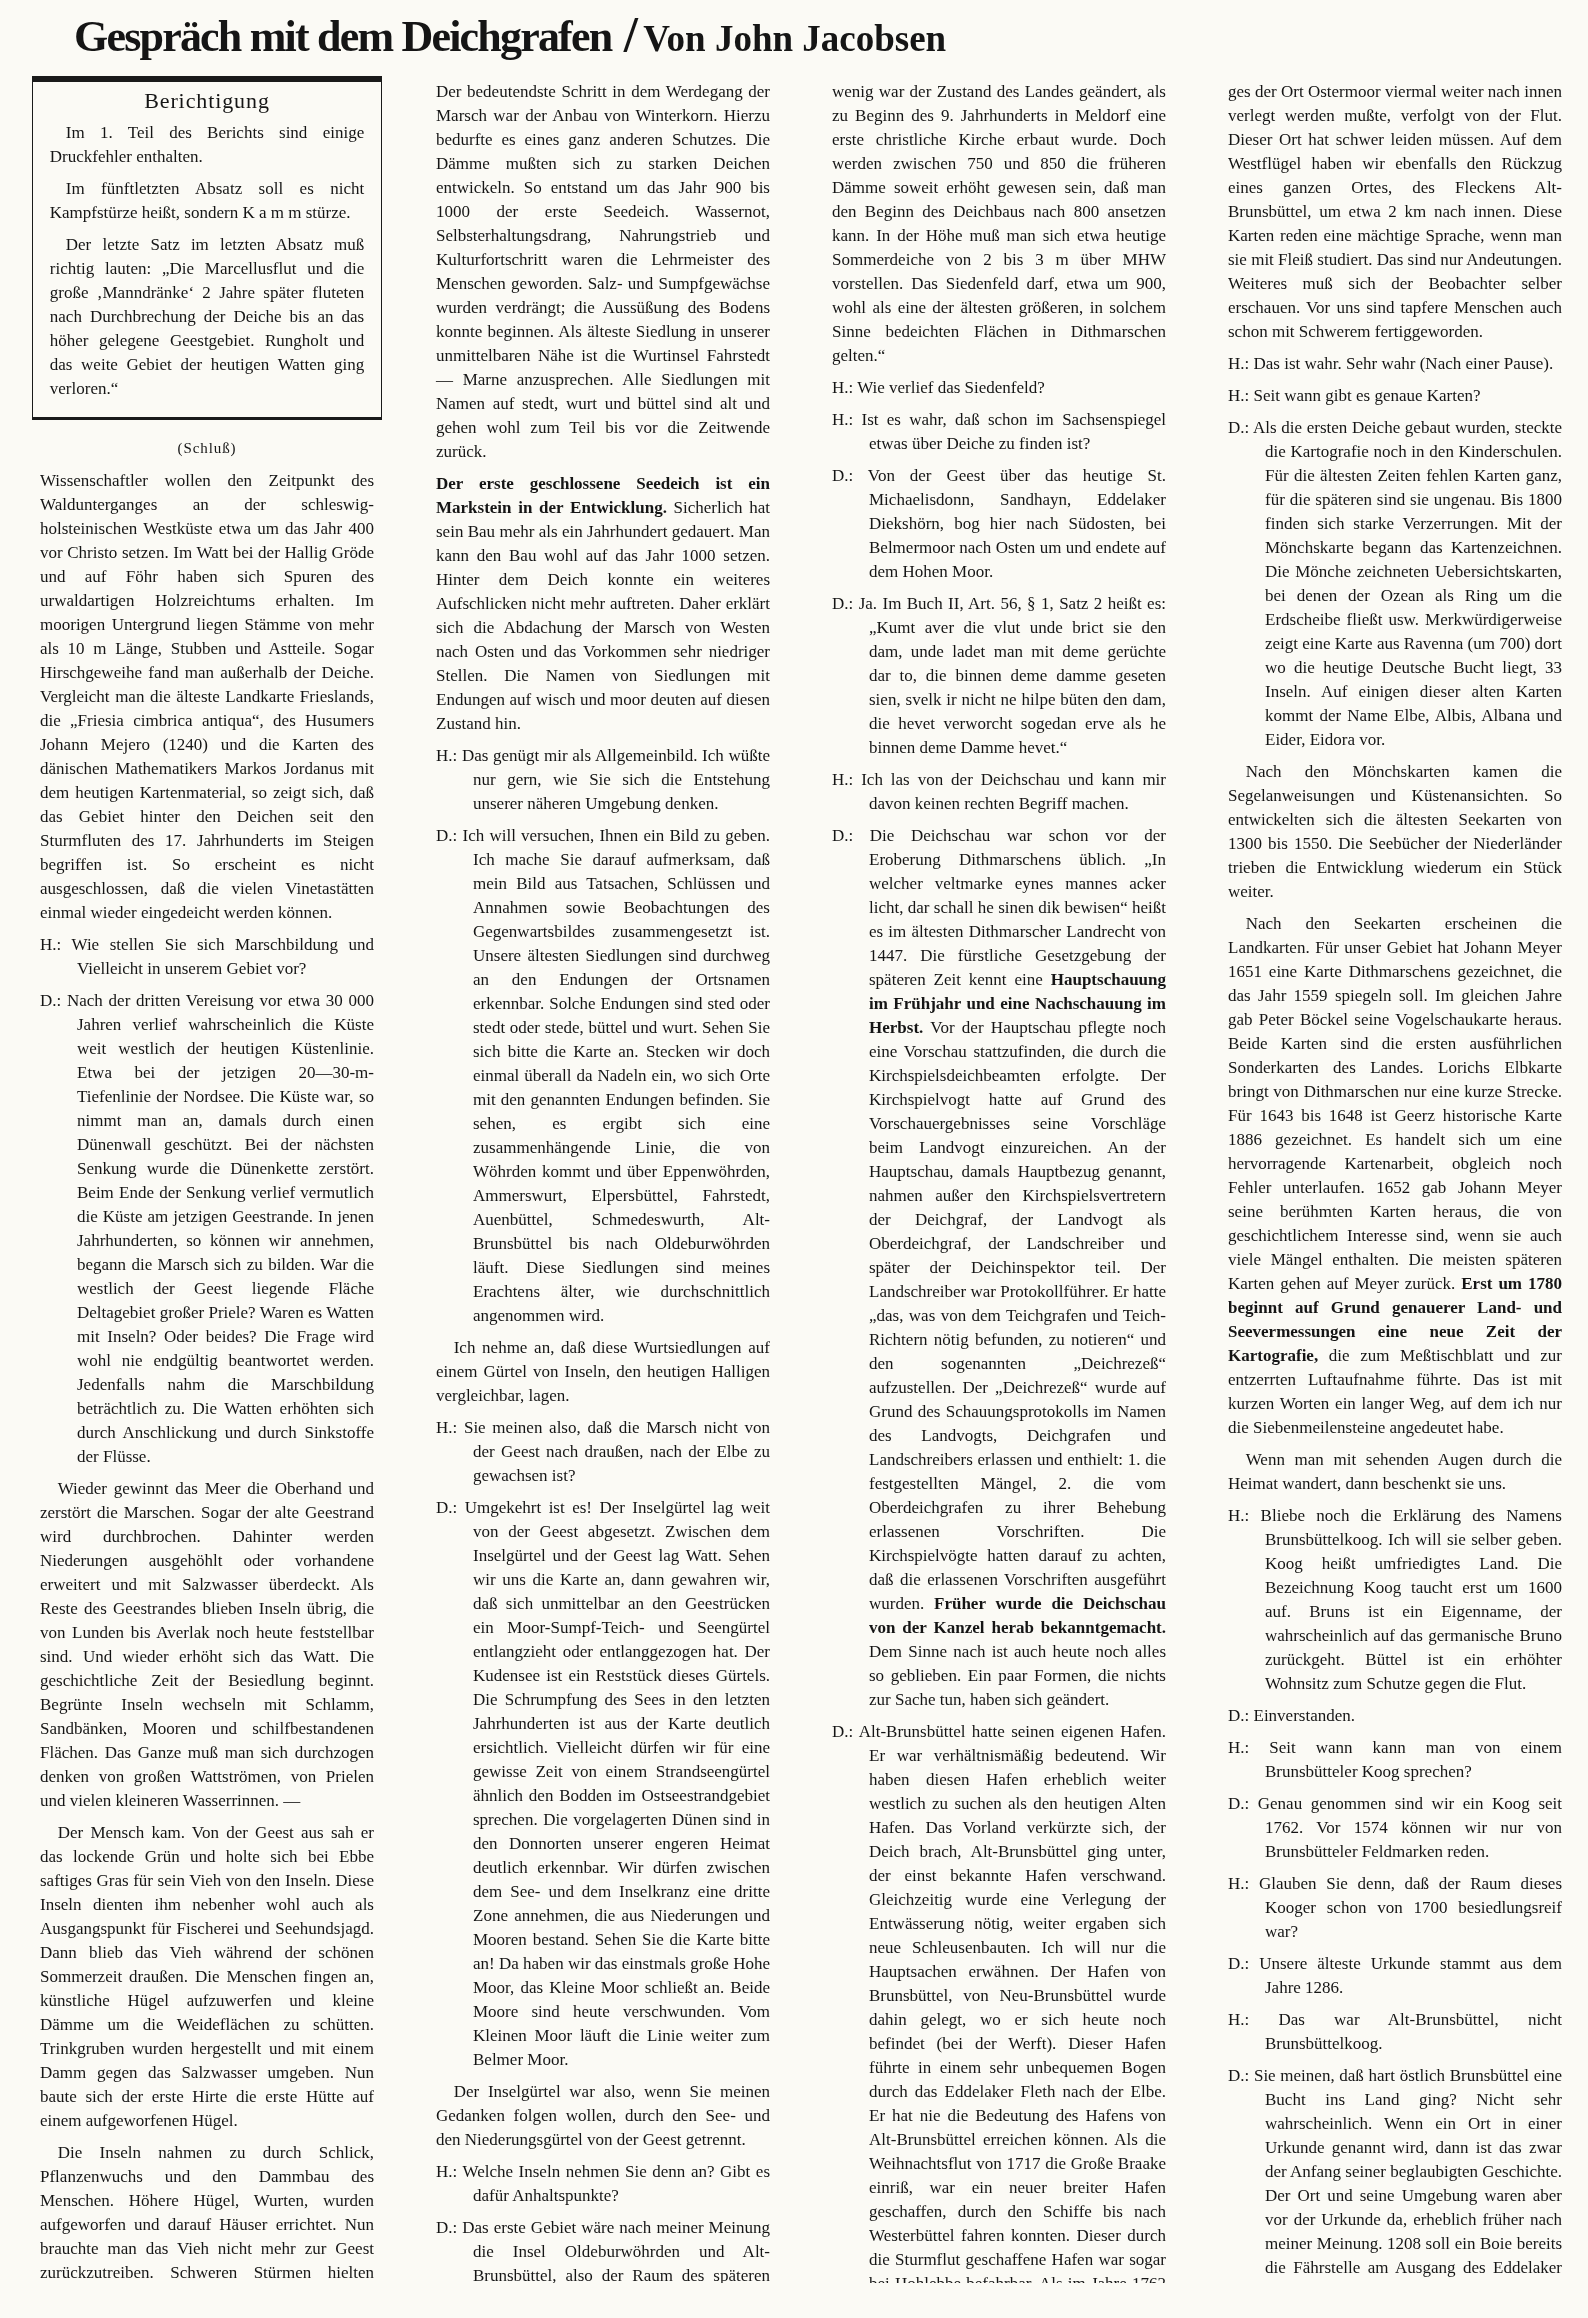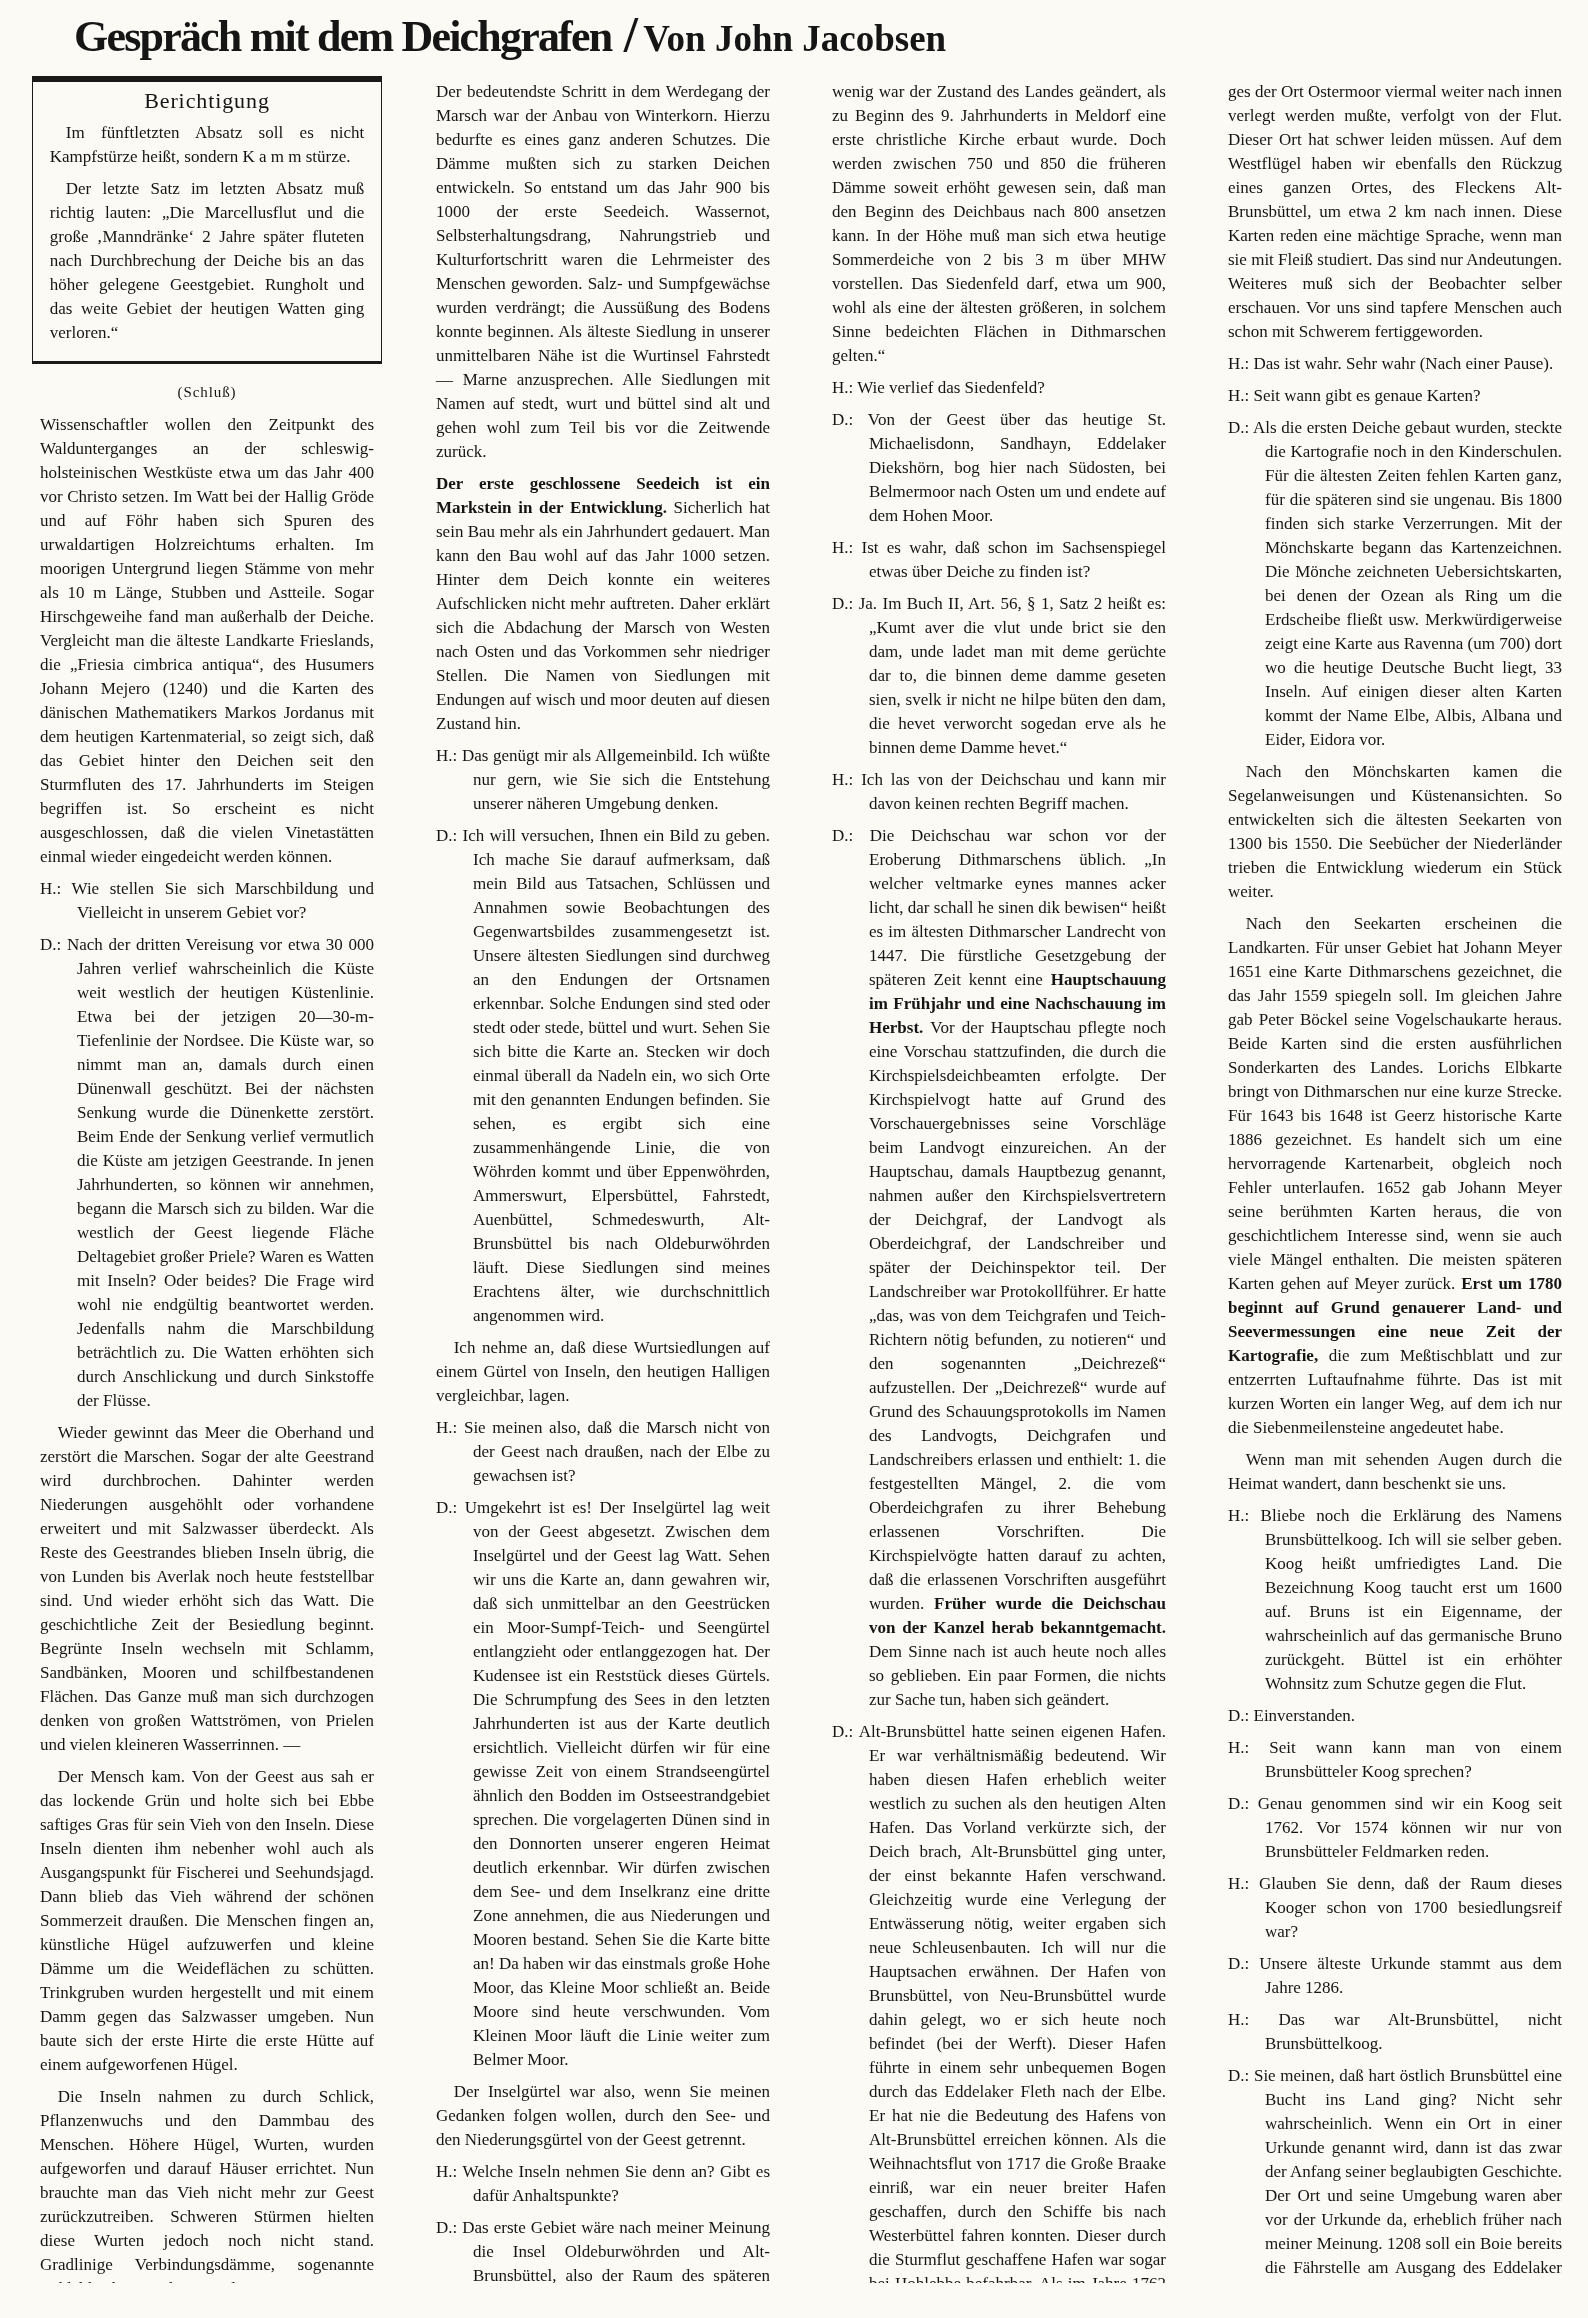--- a/index.html
+++ b/index.html
@@ -33,20 +33,21 @@
 
 <div class="masthead">
   <span class="title-main">Gespräch mit dem Deichgrafen</span><span class="title-sep">/</span><span class="title-byline">Von John Jacobsen</span>
 </div>
 
 <div class="cols">
   <div class="col">
     <div class="corr-box">
       <div class="corr-heading">Berichtigung</div>
       <div>
+          <p class="para">Im 1. Teil des Berichts sind einige Druckfehler enthalten.</p>
           <p class="para">Im fünftletzten Absatz soll es nicht Kampfstürze heißt, sondern K a m m stürze.</p>
           <p class="para">Der letzte Satz im letzten Absatz muß richtig lauten: „Die Marcellusflut und die große ‚Manndränke‘ 2 Jahre später fluteten nach Durchbrechung der Deiche bis an das höher gelegene Geestgebiet. Rungholt und das weite Gebiet der heutigen Watten ging verloren.“</p>
         </div>
     </div>
   <div class="schluss"><span>(Schluß)</span></div>
       <p class="para flush"><span>Wissenschaftler wollen den Zeitpunkt des Waldunterganges an der schleswig-holsteinischen Westküste etwa um das Jahr 400 vor Christo setzen. Im Watt bei der Hallig Gröde und auf Föhr haben sich Spuren des urwaldartigen Holzreichtums erhalten. Im moorigen Untergrund liegen Stämme von mehr als 10 m Länge, Stubben und Astteile. Sogar Hirschgeweihe fand man außerhalb der Deiche. Vergleicht man die älteste Landkarte Frieslands, die „Friesia cimbrica antiqua“, des Husumers Johann Mejero (1240) und die Karten des dänischen Mathematikers Markos Jordanus mit dem heutigen Kartenmaterial, so zeigt sich, daß das Gebiet hinter den Deichen seit den Sturmfluten des 17. Jahrhunderts im Steigen begriffen ist. So erscheint es nicht ausgeschlossen, daß die vielen Vinetastätten einmal wieder eingedeicht werden können.</span></p>
       <p class="dialog"><span>H.: Wie stellen Sie sich Marschbildung und Vielleicht in unserem Gebiet vor?</span></p>
       <p class="dialog"><span>D.: Nach der dritten Vereisung vor etwa 30 000 Jahren verlief wahrscheinlich die Küste weit westlich der heutigen Küstenlinie. Etwa bei der jetzigen 20—30-m-Tiefenlinie der Nordsee. Die Küste war, so nimmt man an, damals durch einen Dünenwall geschützt. Bei der nächsten Senkung wurde die Dünenkette zerstört. Beim Ende der Senkung verlief vermutlich die Küste am jetzigen Geestrande. In jenen Jahrhunderten, so können wir annehmen, begann die Marsch sich zu bilden. War die westlich der Geest liegende Fläche Deltagebiet großer Priele? Waren es Watten mit Inseln? Oder beides? Die Frage wird wohl nie endgültig beantwortet werden. Jedenfalls nahm die Marschbildung beträchtlich zu. Die Watten erhöhten sich durch Anschlickung und durch Sinkstoffe der Flüsse.</span></p>
       <p class="para"><span>Wieder gewinnt das Meer die Oberhand und zerstört die Marschen. Sogar der alte Geestrand wird durchbrochen. Dahinter werden Niederungen ausgehöhlt oder vorhandene erweitert und mit Salzwasser überdeckt. Als Reste des Geestrandes blieben Inseln übrig, die von Lunden bis Averlak noch heute feststellbar sind. Und wieder erhöht sich das Watt. Die geschichtliche Zeit der Besiedlung beginnt. Begrünte Inseln wechseln mit Schlamm, Sandbänken, Mooren und schilfbestandenen Flächen. Das Ganze muß man sich durchzogen denken von großen Wattströmen, von Prielen und vielen kleineren Wasserrinnen. —</span></p>
       <p class="para"><span>Der Mensch kam. Von der Geest aus sah er das lockende Grün und holte sich bei Ebbe saftiges Gras für sein Vieh von den Inseln. Diese Inseln dienten ihm nebenher wohl auch als Ausgangspunkt für Fischerei und Seehundsjagd. Dann blieb das Vieh während der schönen Sommerzeit draußen. Die Menschen fingen an, künstliche Hügel aufzuwerfen und kleine Dämme um die Weideflächen zu schütten. Trinkgruben wurden hergestellt und mit einem Damm gegen das Salzwasser umgeben. Nun baute sich der erste Hirte die erste Hütte auf einem aufgeworfenen Hügel.</span></p>
@@ -61,22 +62,22 @@
       <p class="para"><span>Ich nehme an, daß diese Wurtsiedlungen auf einem Gürtel von Inseln, den heutigen Halligen vergleichbar, lagen.</span></p>
       <p class="dialog"><span>H.: Sie meinen also, daß die Marsch nicht von der Geest nach draußen, nach der Elbe zu gewachsen ist?</span></p>
       <p class="dialog"><span>D.: Umgekehrt ist es! Der Inselgürtel lag weit von der Geest abgesetzt. Zwischen dem Inselgürtel und der Geest lag Watt. Sehen wir uns die Karte an, dann gewahren wir, daß sich unmittelbar an den Geestrücken ein Moor-Sumpf-Teich- und Seengürtel entlangzieht oder entlanggezogen hat. Der Kudensee ist ein Reststück dieses Gürtels. Die Schrumpfung des Sees in den letzten Jahrhunderten ist aus der Karte deutlich ersichtlich. Vielleicht dürfen wir für eine gewisse Zeit von einem Strandseengürtel ähnlich den Bodden im Ostseestrandgebiet sprechen. Die vorgelagerten Dünen sind in den Donnorten unserer engeren Heimat deutlich erkennbar. Wir dürfen zwischen dem See- und dem Inselkranz eine dritte Zone annehmen, die aus Niederungen und Mooren bestand. Sehen Sie die Karte bitte an! Da haben wir das einstmals große Hohe Moor, das Kleine Moor schließt an. Beide Moore sind heute verschwunden. Vom Kleinen Moor läuft die Linie weiter zum Belmer Moor.</span></p>
       <p class="para"><span>Der Inselgürtel war also, wenn Sie meinen Gedanken folgen wollen, durch den See- und den Niederungsgürtel von der Geest getrennt.</span></p>
       <p class="dialog"><span>H.: Welche Inseln nehmen Sie denn an? Gibt es dafür Anhaltspunkte?</span></p>
       <p class="dialog"><span>D.: Das erste Gebiet wäre nach meiner Meinung die Insel Oldeburwöhrden und Alt-Brunsbüttel, also der Raum des späteren Kirchspiels Brunsbüttel. Das zweite könnte Kattrepel, Fahrstedt, Darenwurth gewesen sein. Als drittes Gebiet stelle ich mir den Inselraum Trennewurth - Barlt vor. Ich denke mir nun, daß sich zwischen diesen alten Wurtinseln allmählich jüngere Siedlungen einschoben. Das wären die Orte, die mit den Nachsilben wisch und husen enden. Pötthusen, Süderhusen, Nordhusen, Menghusen, Diekhusen, Schönhusen und unser Soesmenhusen mögen als Beispiele genannt sein.</span></p>
     </div>
   <div class="col">
       <p class="para flush"><span>wenig war der Zustand des Landes geändert, als zu Beginn des 9. Jahrhunderts in Meldorf eine erste christliche Kirche erbaut wurde. Doch werden zwischen 750 und 850 die früheren Dämme soweit erhöht gewesen sein, daß man den Beginn des Deichbaus nach 800 ansetzen kann. In der Höhe muß man sich etwa heutige Sommerdeiche von 2 bis 3 m über MHW vorstellen. Das Siedenfeld darf, etwa um 900, wohl als eine der ältesten größeren, in solchem Sinne bedeichten Flächen in Dithmarschen gelten.“</span></p>
       <p class="dialog"><span>H.: Wie verlief das Siedenfeld?</span></p>
+      <p class="dialog"><span>H.: Ist es wahr, daß schon im Sachsenspiegel etwas über Deiche zu finden ist?</span></p>
       <p class="dialog"><span>D.: Von der Geest über das heutige St. Michaelisdonn, Sandhayn, Eddelaker Diekshörn, bog hier nach Südosten, bei Belmermoor nach Osten um und endete auf dem Hohen Moor.</span></p>
-      <p class="dialog"><span>H.: Ist es wahr, daß schon im Sachsenspiegel etwas über Deiche zu finden ist?</span></p>
       <p class="dialog"><span>D.: Ja. Im Buch II, Art. 56, § 1, Satz 2 heißt es: „Kumt aver die vlut unde brict sie den dam, unde ladet man mit deme gerüchte dar to, die binnen deme damme geseten sien, svelk ir nicht ne hilpe büten den dam, die hevet verworcht sogedan erve als he binnen deme Damme hevet.“</span></p>
       <p class="dialog"><span>H.: Ich las von der Deichschau und kann mir davon keinen rechten Begriff machen.</span></p>
       <p class="dialog"><span>D.: Die Deichschau war schon vor der Eroberung Dithmarschens üblich. „In welcher veltmarke eynes mannes acker licht, dar schall he sinen dik bewisen“ heißt es im ältesten Dithmarscher Landrecht von 1447. Die fürstliche Gesetzgebung der späteren Zeit kennt eine </span><span class="b">Hauptschauung im Frühjahr und eine Nachschauung im Herbst.</span><span> Vor der Hauptschau pflegte noch eine Vorschau stattzufinden, die durch die Kirchspielsdeichbeamten erfolgte. Der Kirchspielvogt hatte auf Grund des Vorschauergebnisses seine Vorschläge beim Landvogt einzureichen. An der Hauptschau, damals Hauptbezug genannt, nahmen außer den Kirchspielsvertretern der Deichgraf, der Landvogt als Oberdeichgraf, der Landschreiber und später der Deichinspektor teil. Der Landschreiber war Protokollführer. Er hatte „das, was von dem Teichgrafen und Teich-Richtern nötig befunden, zu notieren“ und den sogenannten „Deichrezeß“ aufzustellen. Der „Deichrezeß“ wurde auf Grund des Schauungsprotokolls im Namen des Landvogts, Deichgrafen und Landschreibers erlassen und enthielt: 1. die festgestellten Mängel, 2. die vom Oberdeichgrafen zu ihrer Behebung erlassenen Vorschriften. Die Kirchspielvögte hatten darauf zu achten, daß die erlassenen Vorschriften ausgeführt wurden. </span><span class="b">Früher wurde die Deichschau von der Kanzel herab bekanntgemacht.</span><span> Dem Sinne nach ist auch heute noch alles so geblieben. Ein paar Formen, die nichts zur Sache tun, haben sich geändert.</span></p>
       <p class="dialog"><span>D.: Alt-Brunsbüttel hatte seinen eigenen Hafen. Er war verhältnismäßig bedeutend. Wir haben diesen Hafen erheblich weiter westlich zu suchen als den heutigen Alten Hafen. Das Vorland verkürzte sich, der Deich brach, Alt-Brunsbüttel ging unter, der einst bekannte Hafen verschwand. Gleichzeitig wurde eine Verlegung der Entwässerung nötig, weiter ergaben sich neue Schleusenbauten. Ich will nur die Hauptsachen erwähnen. Der Hafen von Brunsbüttel, von Neu-Brunsbüttel wurde dahin gelegt, wo er sich heute noch befindet (bei der Werft). Dieser Hafen führte in einem sehr unbequemen Bogen durch das Eddelaker Fleth nach der Elbe. Er hat nie die Bedeutung des Hafens von Alt-Brunsbüttel erreichen können. Als die Weihnachtsflut von 1717 die Große Braake einriß, war ein neuer breiter Hafen geschaffen, durch den Schiffe bis nach Westerbüttel fahren konnten. Dieser durch die Sturmflut geschaffene Hafen war sogar bei Hohlebbe befahrbar. Als im Jahre 1762 die Braake abgedämmt wurde, konnte an der Abdämmungsstelle keine Schleuse errichtet werden. Dazu war der Grund zu weich. Man war also gezwungen, von der Braake aus einen henkelartig ausholenden Seitenkanal zu graben. Dieser Kanal ist heute noch deutlich erkennbar. Der Binnenkanal, so nannte man ihn, führte von der Koogstraßenbrücke im Bogen bis zur heutigen Schleuse, der Seitenkanal von der heutigen Schleuse bis etwa zur Einmündung des Werfthafens. Als der Neuenkoogshafen an Bedeutung gewann, wurde er begradigt.</span></p>
     </div>
   <div class="col">
       <p class="para flush"><span>ges der Ort Ostermoor viermal weiter nach innen verlegt werden mußte, verfolgt von der Flut. Dieser Ort hat schwer leiden müssen. Auf dem Westflügel haben wir ebenfalls den Rückzug eines ganzen Ortes, des Fleckens Alt-Brunsbüttel, um etwa 2 km nach innen. Diese Karten reden eine mächtige Sprache, wenn man sie mit Fleiß studiert. Das sind nur Andeutungen. Weiteres muß sich der Beobachter selber erschauen. Vor uns sind tapfere Menschen auch schon mit Schwerem fertiggeworden.</span></p>
       <p class="dialog"><span>H.: Das ist wahr. Sehr wahr (Nach einer Pause).</span></p>
       <p class="dialog"><span>H.: Seit wann gibt es genaue Karten?</span></p>
       <p class="dialog"><span>D.: Als die ersten Deiche gebaut wurden, steckte die Kartografie noch in den Kinderschulen. Für die ältesten Zeiten fehlen Karten ganz, für die späteren sind sie ungenau. Bis 1800 finden sich starke Verzerrungen. Mit der Mönchskarte begann das Kartenzeichnen. Die Mönche zeichneten Uebersichtskarten, bei denen der Ozean als Ring um die Erdscheibe fließt usw. Merkwürdigerweise zeigt eine Karte aus Ravenna (um 700) dort wo die heutige Deutsche Bucht liegt, 33 Inseln. Auf einigen dieser alten Karten kommt der Name Elbe, Albis, Albana und Eider, Eidora vor.</span></p>

